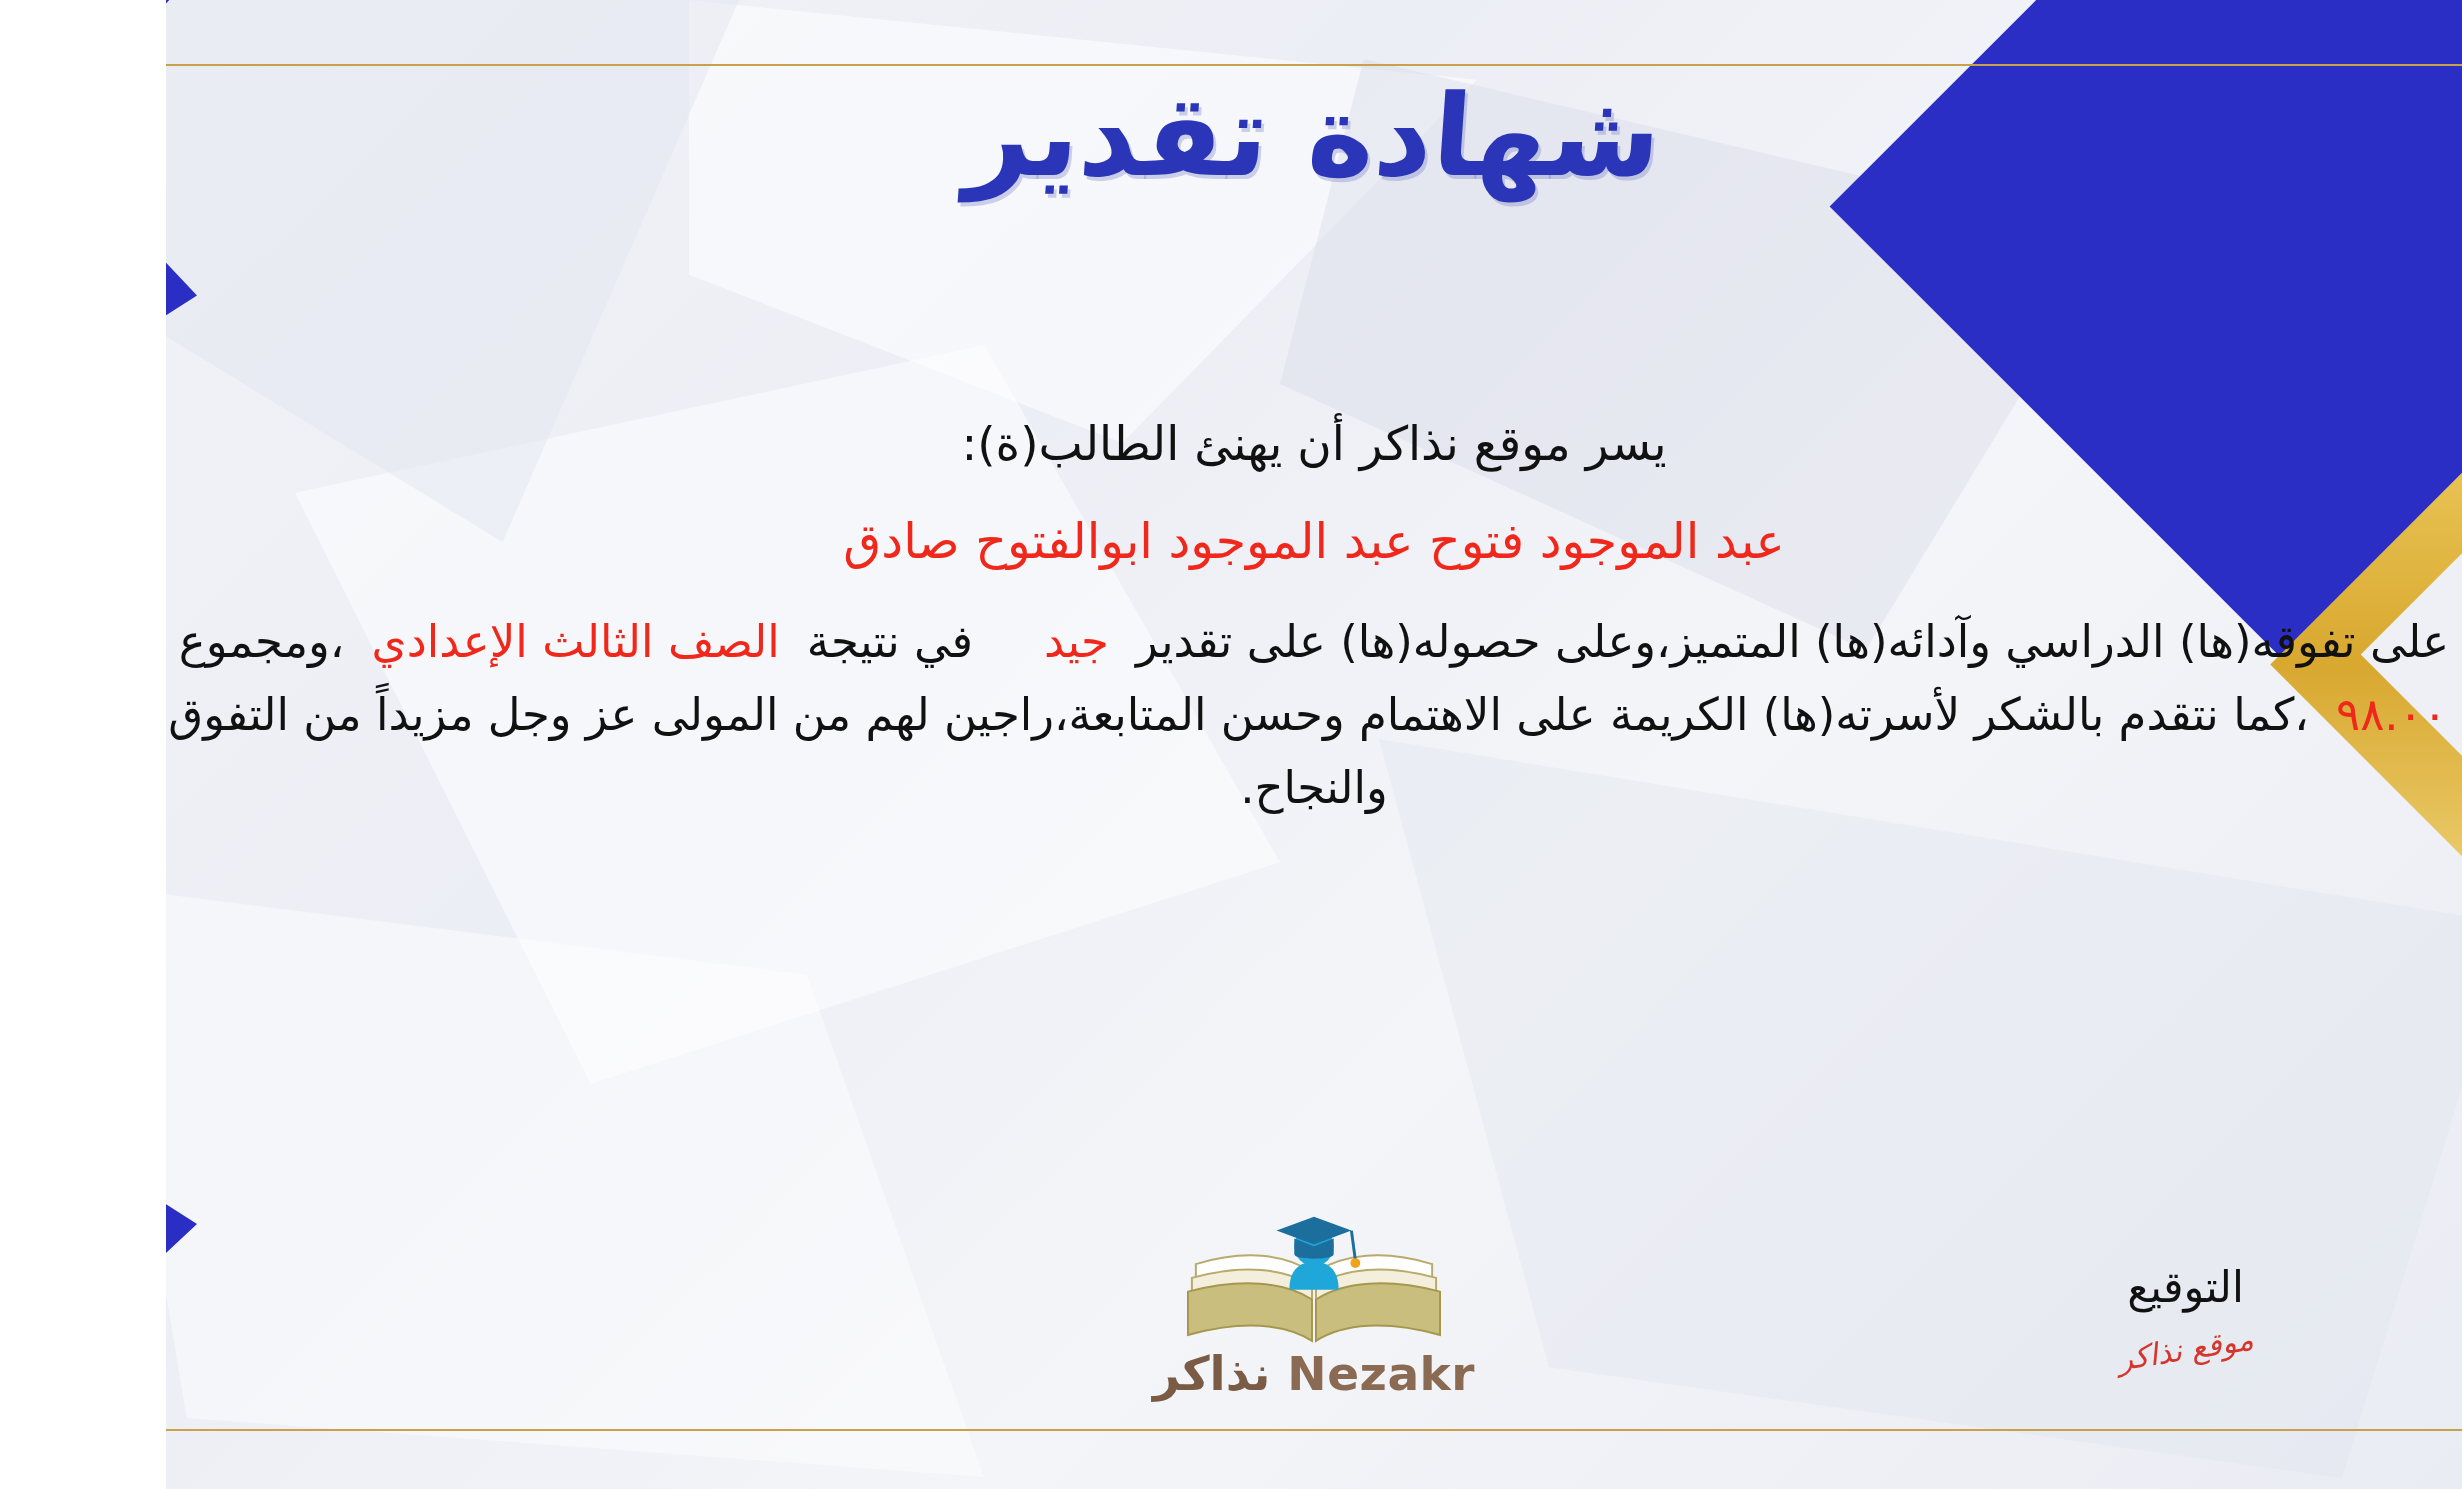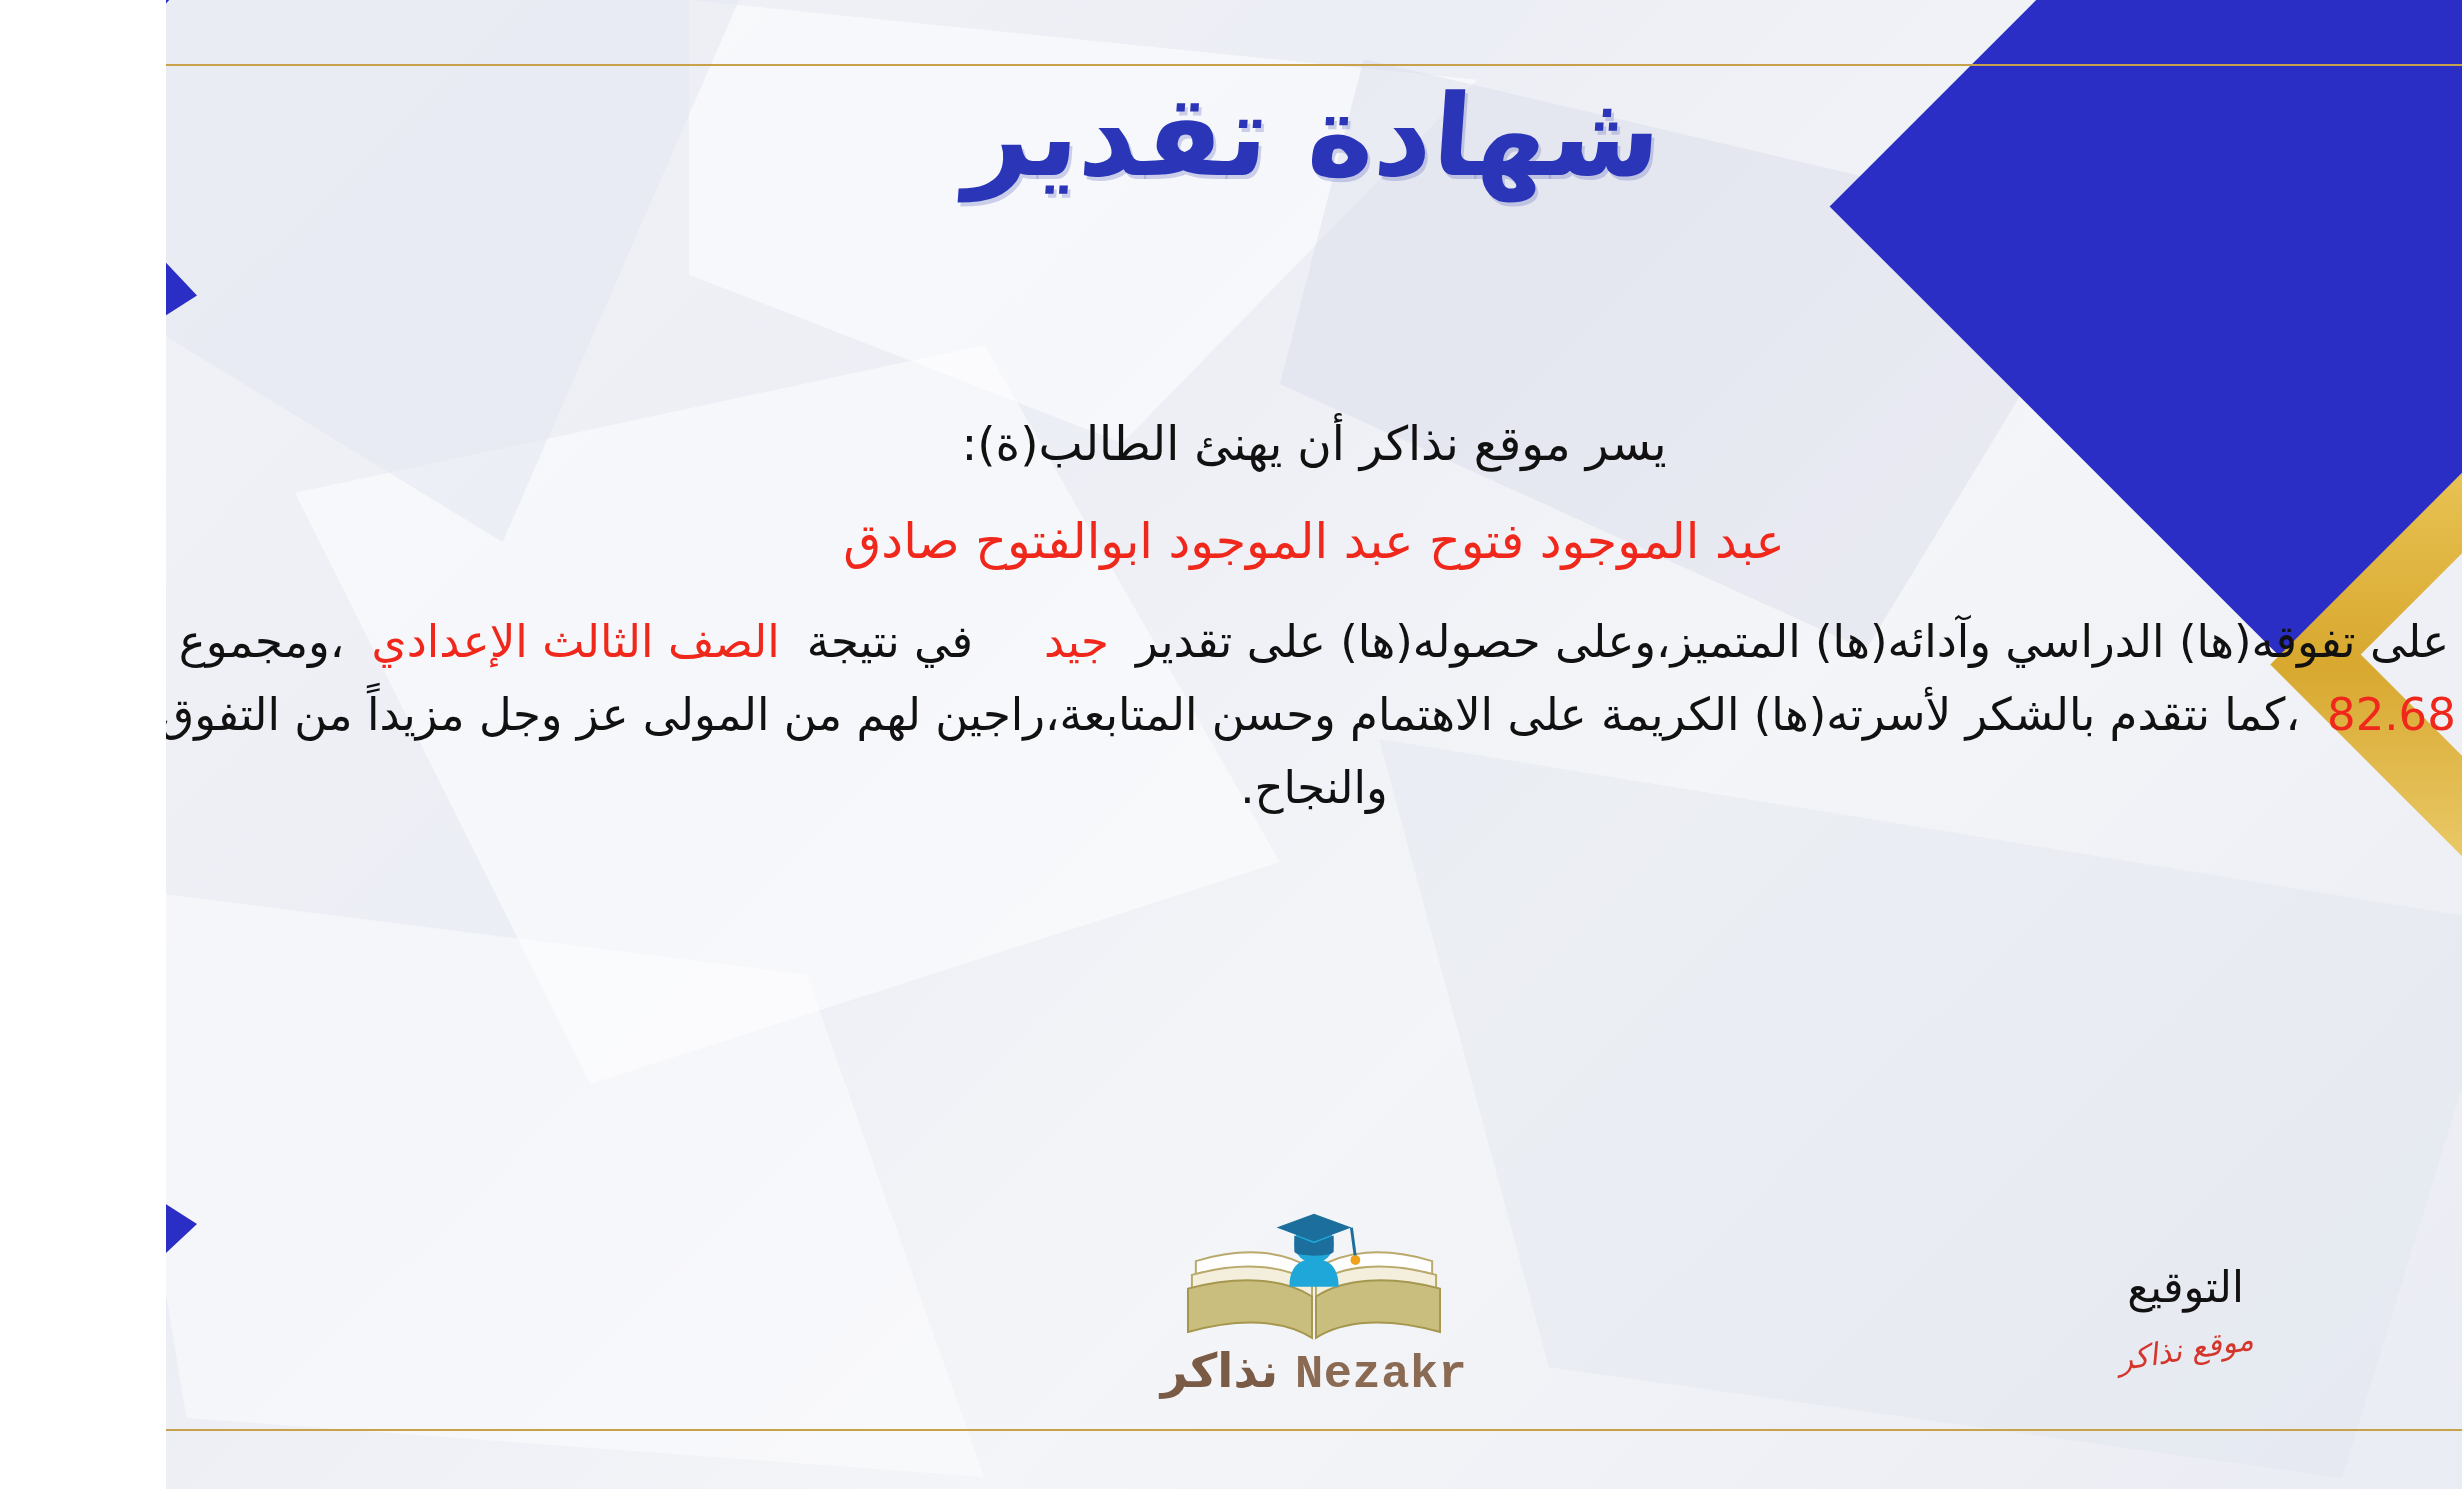--- a/index.html
+++ b/index.html
@@ -173,21 +173,21 @@
   }
   .logo-inner { display: inline-block; position: relative; width: 374px; }
   .logo-books { display: block; margin: 0 auto; }
   .logo-text {
     margin-top: 3px;
     font-size: 47px;
     font-weight: bold;
     color: #7a5b46;
     letter-spacing: 0.5px;
   }
-  .logo-text .latin { color: #8a6a52; font-family: Liberation Mono, monospace; }
+  .logo-text .latin { color: #8a6a52; }
 </style>
 </head>
 <body>
 
 <div class="certificate">
 
   <div class="facet f1"></div>
   <div class="facet f2"></div>
   <div class="facet f3"></div>
   <div class="facet f4"></div>
@@ -209,21 +209,21 @@
   <div class="body-block">
     <div class="line-intro">يسر موقع نذاكر أن يهنئ الطالب(ة):</div>
     <div class="student-name">عبد الموجود فتوح عبد الموجود ابوالفتوح صادق</div>
     <div class="para">
       <span>على تفوقه(ها) الدراسي وآدائه(ها) المتميز،وعلى حصوله(ها) على تقدير</span>
       <span class="hl">جيد</span>
       <span class="spacer"></span>
       <span>في نتيجة</span>
       <span class="hl">الصف الثالث الإعدادي</span>
       <span>،ومجموع</span>
-      <span class="hl">82.68</span>
+      <span class="hl">٩٨.٠٠</span>
       <span>،كما نتقدم بالشكر لأسرته(ها) الكريمة على الاهتمام وحسن المتابعة،راجين لهم من المولى عز وجل مزيداً من التفوق والنجاح.</span>
     </div>
   </div>
 
   <div class="signature">
     <div class="signature-label">التوقيع</div>
     <div class="signature-mark">موقع نذاكر</div>
   </div>
 
   <div class="logo">

